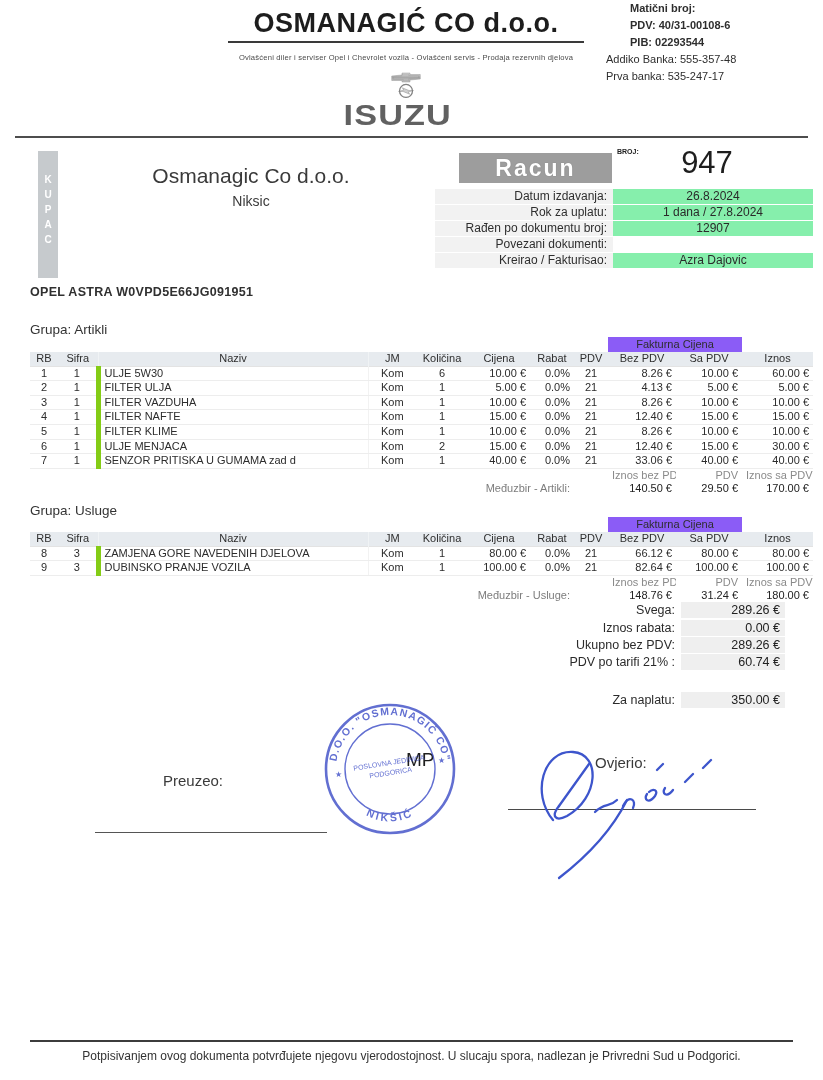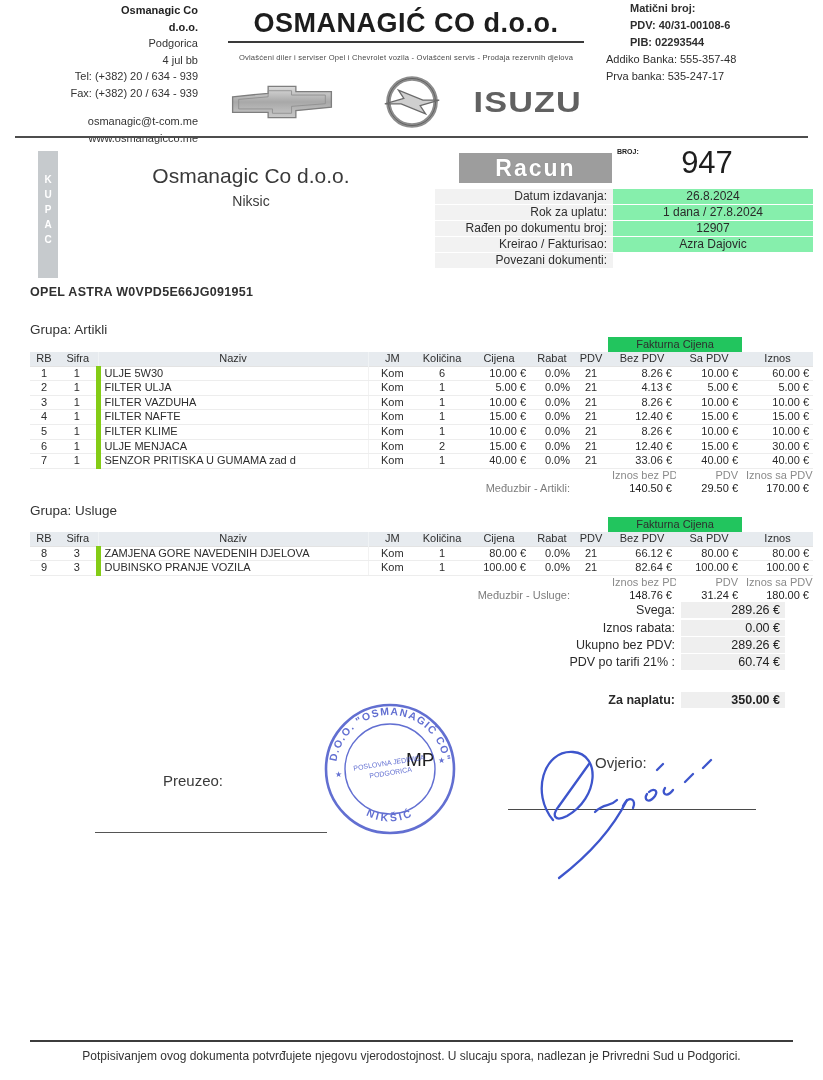--- a/index.html
+++ b/index.html
@@ -8,21 +8,21 @@
   .page { position:relative; width:823px; height:1080px; background:#fff; overflow:hidden; }
 
   
   .co-left { position:absolute; left:30px; top:2px; width:168px; text-align:right; font-size:11px; line-height:16.5px; color:#333; }
   .co-left .b { font-weight:bold; color:#222; }
   .co-left .gap { margin-top:12px; }
 
   .co-center { position:absolute; left:228px; top:8px; width:356px; text-align:center; }
   .co-title { font-size:27px; font-weight:bold; color:#1d1d1d; letter-spacing:0.5px; border-bottom:2px solid #3a3a3a; padding-bottom:2px; }
   .co-tagline { font-size:7.6px; color:#4a4a4a; margin-top:10px; letter-spacing:0.2px; }
-  .logos { display:flex; justify-content:space-between; align-items:center; margin-top:10px; height:60px; padding:0 2px; }
+  .logos { display:flex; justify-content:space-between; align-items:center; margin-top:10px; height:60px; padding:0 2px;flex-direction:column; }
   .isuzu { font-size:29px; font-weight:bold; color:#616161; letter-spacing:1px; transform:scaleX(1.18); transform-origin:right center; }
 
   .co-right { position:absolute; left:606px; top:0px; font-size:11px; line-height:17px; color:#2e2e2e; }
   .co-right div:nth-child(-n+3) { font-weight:bold;padding-left:24px; }
 
   .top-rule { position:absolute; left:15px; top:136px; width:793px; border-top:2px solid #4d4d4d; }
 
   
   .kupac-bar { position:absolute; left:38px; top:151px; width:20px; height:127px; background:#c6cacd;
                display:flex; flex-direction:column; align-items:center; padding-top:24px; gap:5px; }
@@ -46,68 +46,58 @@
   
   .grp-label { position:absolute; left:30px; font-size:13.5px; color:#333; }
   .grp-artikli { top:322px; }
   .grp-usluge { top:503px; }
 
   table.items { position:absolute; left:30px; width:783px; border-collapse:collapse; table-layout:fixed; }
   .t-artikli { top:337px; }
   .t-usluge { top:517px; }
   table.items th, table.items td { font-size:11px; font-weight:normal; padding:0 4px; height:13.6px; line-height:13.6px; white-space:nowrap; overflow:hidden; }
   tr.grphead th { background:transparent; height:15px; }
-  tr.grphead th.fakturna { background:#22c55e; text-align:center; color:#2e2e2e; }
+  tr.grphead th.fakturna { background:#8b5cf6; text-align:center; color:#2e2e2e; }
   tr.colhead th { background:#e7ebef; text-align:center; color:#2e2e2e; }
   tr.colhead th:nth-child(3) { border-left:1px solid #f0f3f5; border-right:1px solid #f0f3f5; }
   tbody td { border-bottom:1px solid #ededed; color:#2c2c2c; }
   tbody tr:first-child td { border-top:1px solid #e3e3e3; }
   tbody td:nth-child(3) { border-left:5px solid #84cc16; border-right:1px solid #f2f2f2; }
   tbody td:nth-child(1), tbody td:nth-child(2), tbody td:nth-child(4), tbody td:nth-child(5), tbody td:nth-child(8) { text-align:center; }
   tbody td:nth-child(6), tbody td:nth-child(7), tbody td:nth-child(9), tbody td:nth-child(10), tbody td:nth-child(11) { text-align:right; }
   tfoot td { border:none; }
   tfoot .sl { font-size:8.5px; color:#8a8a8a; text-align:right; height:12px; line-height:12px; }
   tfoot .medlbl { font-size:10.5px; color:#7d7d7d; text-align:right; }
   tfoot .medval { font-size:12px; color:#222; text-align:right; }
 
   
   .totals { position:absolute; left:505px; top:602px; width:280px; }
   .tot-row { display:flex; align-items:center; height:16.8px; margin-bottom:0.5px; }
   .tot-row .lbl { flex:1; text-align:right; font-size:12.5px; padding-right:6px; color:#2b2b2b; }
   .tot-row .val { width:104px; text-align:right; font-size:12.5px; background:#efefef; padding:1px 5px 1px 0; color:#222; }
-  .tot-row.strong .lbl, .tot-row.strong .val { font-weight:bold;margin-top:40px; }
+  .tot-row.strong .lbl, .tot-row.strong .val { font-weight:normal;margin-top:40px; }
 
   
   .preuzeo { position:absolute; left:163px; top:752px; font-size:15px; color:#3a3a3a;margin-top:20px; }
   .preuzeo-line { position:absolute; left:95px; top:832px; width:232px; border-top:1.5px solid #555; }
   .mp { position:absolute; left:406px; top:749px; font-size:19px; color:#1e1e1e; }
   .ovjerio { position:absolute; left:595px; top:754px; font-size:15px; color:#3a3a3a; }
   .ovjerio-line { position:absolute; left:508px; top:809px; width:248px; border-top:1.5px solid #4a4a4a; }
   .stamp { position:absolute; left:316px; top:695px; opacity:0.82; }
   .sig { position:absolute; left:515px; top:728px; }
 
   
   .footer-rule { position:absolute; left:30px; top:1040px; width:763px; border-top:2.5px solid #3c3c3c; }
   .footer-text { position:absolute; left:0; top:1049px; width:823px; text-align:center; font-size:12px; color:#333; }
 </style>
 </head>
 <body>
 
 <div class="page">
 
-  <div class="co-left">
-    <div class="b">Osmanagic Co</div>
-    <div class="b">d.o.o.</div>
-    <div>Podgorica</div>
-    <div>4 jul bb</div>
-    <div>Tel:   (+382) 20 / 634 - 939</div>
-    <div>Fax:  (+382) 20 / 634 - 939</div>
-    <div class="gap">osmanagic@t-com.me</div>
-    <div>www.osmanagicco.me</div>
-  </div>
 
   <div class="co-center">
     <div class="co-title">OSMANAGIĆ CO d.o.o.</div>
     <div class="co-tagline">Ovlašćeni diler i serviser Opel i Chevrolet vozila - Ovlašćeni servis - Prodaja rezervnih djelova</div>
     <div class="logos">
       <svg width="104" height="40" viewBox="0 0 120 44">
         <defs>
           <linearGradient id="chv" x1="0" y1="0" x2="0" y2="1">
             <stop offset="0" stop-color="#dcdcdc"></stop>
               <stop offset="0.5" stop-color="#a8a8a8"></stop>
@@ -157,26 +147,26 @@
     </div>
     <div class="meta-row">
       <div class="lbl">Rok za uplatu:</div>
       <div class="val">1 dana / 27.8.2024</div>
     </div>
     <div class="meta-row">
       <div class="lbl">Rađen po dokumentu broj:</div>
       <div class="val">12907</div>
     </div>
     <div class="meta-row">
+      <div class="lbl">Povezani dokumenti:</div>
+      <div class="val"></div>
+    </div>
+    <div class="meta-row">
       <div class="lbl">Kreirao / Fakturisao:</div>
       <div class="val">Azra Dajovic</div>
-    </div>
-    <div class="meta-row">
-      <div class="lbl">Povezani dokumenti:</div>
-      <div class="val"></div>
     </div>
   </div>
 
   <div class="vehicle">OPEL ASTRA W0VPD5E66JG091951</div>
 
   <div class="grp-label grp-artikli">Grupa: Artikli</div>
   <table class="items t-artikli">
     <colgroup>
       <col style="width:28px">
         <col style="width:40px">

